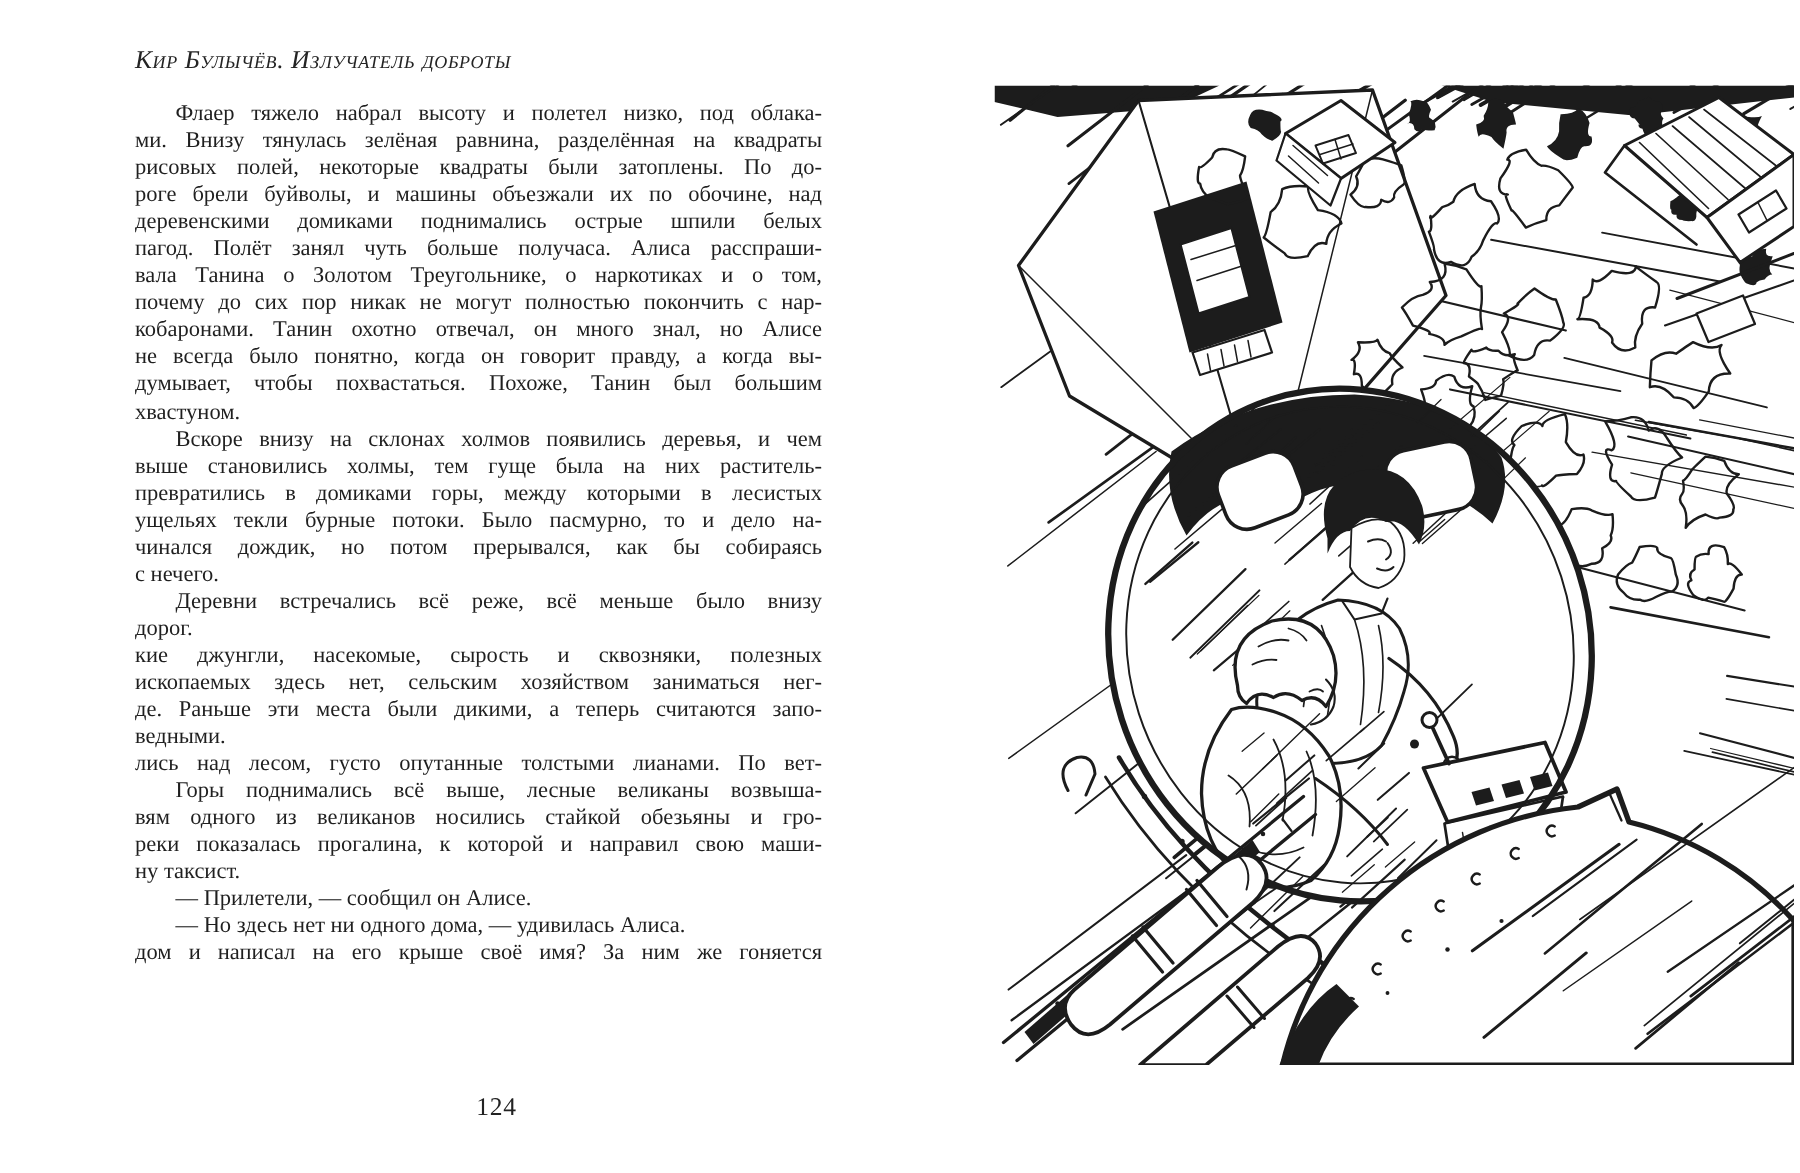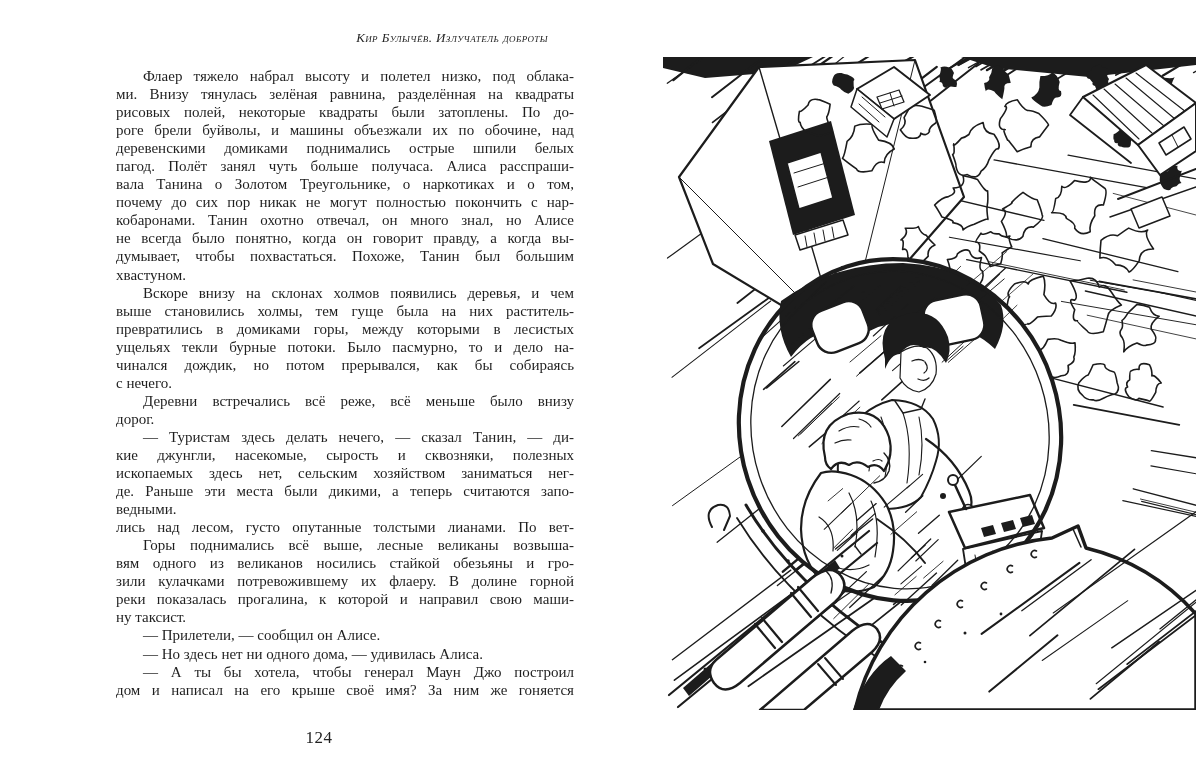--- a/index.html
+++ b/index.html
@@ -5,32 +5,32 @@
   html,body{margin:0;padding:0;}
   body{
     width:1200px;height:782px;position:relative;overflow:hidden;
     background:#ffffff;
     font-family:"Liberation Serif","DejaVu Serif",serif;
     color:#1f1f1f;
   }
   .page-left{position:absolute;left:90px;top:0;width:458px;height:782px;}
   .running-header{
     position:absolute;top:30px;left:0;width:100%;
-    text-align:right;font-style:italic;font-variant:small-caps;
-    font-size:13px;letter-spacing:.4px;color:#242424;
+    text-align:left;font-style:italic;font-variant:small-caps;
+    font-size:17px;letter-spacing:.4px;color:#242424;
   }
-  .text-block{position:absolute;top:67px;left:0;width:458px;margin-left:26px;}
+  .text-block{position:absolute;top:67px;left:0;width:458px;}
   .line{
     font-size:15px;line-height:18.05px;
     text-align:justify;text-align-last:justify;
   }
   .line.nf{text-align-last:left;}
   .line.ind{text-indent:27px;}
   .page-number{
-    position:absolute;top:728px;left:0;width:100%;
+    position:absolute;top:728px;left:12px;width:100%;
     text-align:center;font-size:17px;letter-spacing:.5px;color:#222;
   }
   .illustration-wrap{position:absolute;left:663px;top:57px;width:533px;height:653px;}
   svg{display:block;}
 </style>
 </head>
 <body>
 
 <div class="page-left">
   <div class="running-header">Кир Булычёв. Излучатель доброты</div>
@@ -48,34 +48,31 @@
       <div class="line">думывает, чтобы похвастаться. Похоже, Танин был большим</div>
       <div class="line nf">хвастуном.</div>
       <div class="line ind">Вскоре внизу на склонах холмов появились деревья, и чем</div>
       <div class="line">выше становились холмы, тем гуще была на них раститель-</div>
       <div class="line">превратились в домиками горы, между которыми в лесистых</div>
       <div class="line">ущельях текли бурные потоки. Было пасмурно, то и дело на-</div>
       <div class="line">чинался дождик, но потом прерывался, как бы собираясь</div>
       <div class="line nf">с нечего.</div>
       <div class="line ind">Деревни встречались всё реже, всё меньше было внизу</div>
       <div class="line nf">дорог.</div>
-      <div class="line ind">— Туристам здесь делать нечего, — сказал Танин, — ди-</div>
       <div class="line">кие джунгли, насекомые, сырость и сквозняки, полезных</div>
       <div class="line">ископаемых здесь нет, сельским хозяйством заниматься нег-</div>
       <div class="line">де. Раньше эти места были дикими, а теперь считаются запо-</div>
       <div class="line nf">ведными.</div>
       <div class="line">лись над лесом, густо опутанные толстыми лианами. По вет-</div>
       <div class="line ind">Горы поднимались всё выше, лесные великаны возвыша-</div>
       <div class="line">вям одного из великанов носились стайкой обезьяны и гро-</div>
-      <div class="line">зили кулачками потревожившему их флаеру. В долине горной</div>
       <div class="line">реки показалась прогалина, к которой и направил свою маши-</div>
       <div class="line nf">ну таксист.</div>
       <div class="line ind nf">— Прилетели, — сообщил он Алисе.</div>
       <div class="line ind nf">— Но здесь нет ни одного дома, — удивилась Алиса.</div>
-      <div class="line ind">— А ты бы хотела, чтобы генерал Маун Джо построил</div>
       <div class="line">дом и написал на его крыше своё имя? За ним же гоняется</div>
     </div>
   <div class="page-number">124</div>
 </div>
 
 <div class="illustration-wrap">
   <svg id="art" width="533" height="653" viewBox="0 0 533 653" role="img" aria-label="Алиса и Танин в открытом флаере, мчащемся над деревней: домики с островерхими крышами, деревья и поля видны сверху, корпус машины с заклёпками и понтонами окружён линиями скорости">
     <g id="G" stroke="#1c1c1c" fill="none" stroke-linecap="round" stroke-linejoin="round">
 
       <g id="sl-top">

